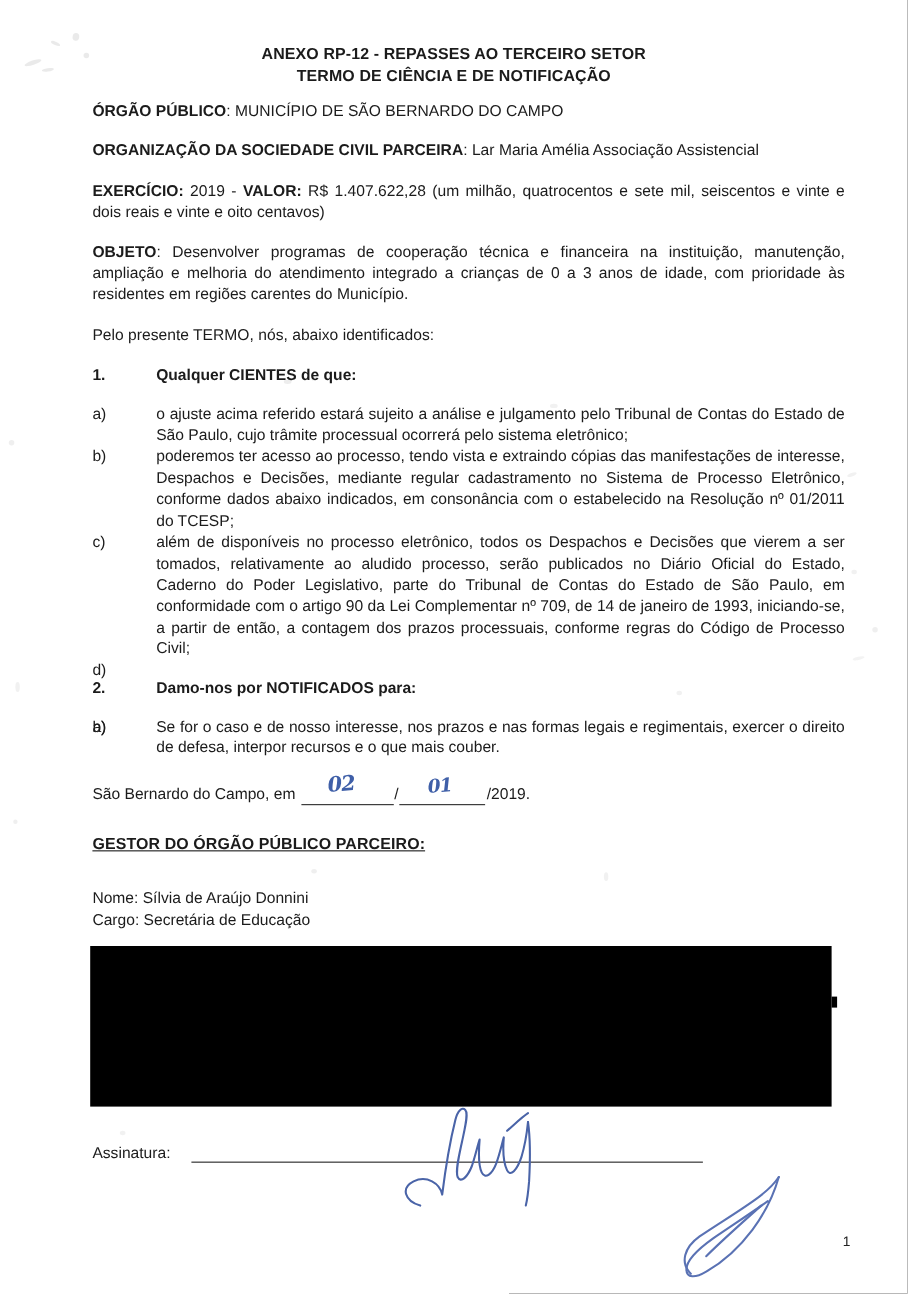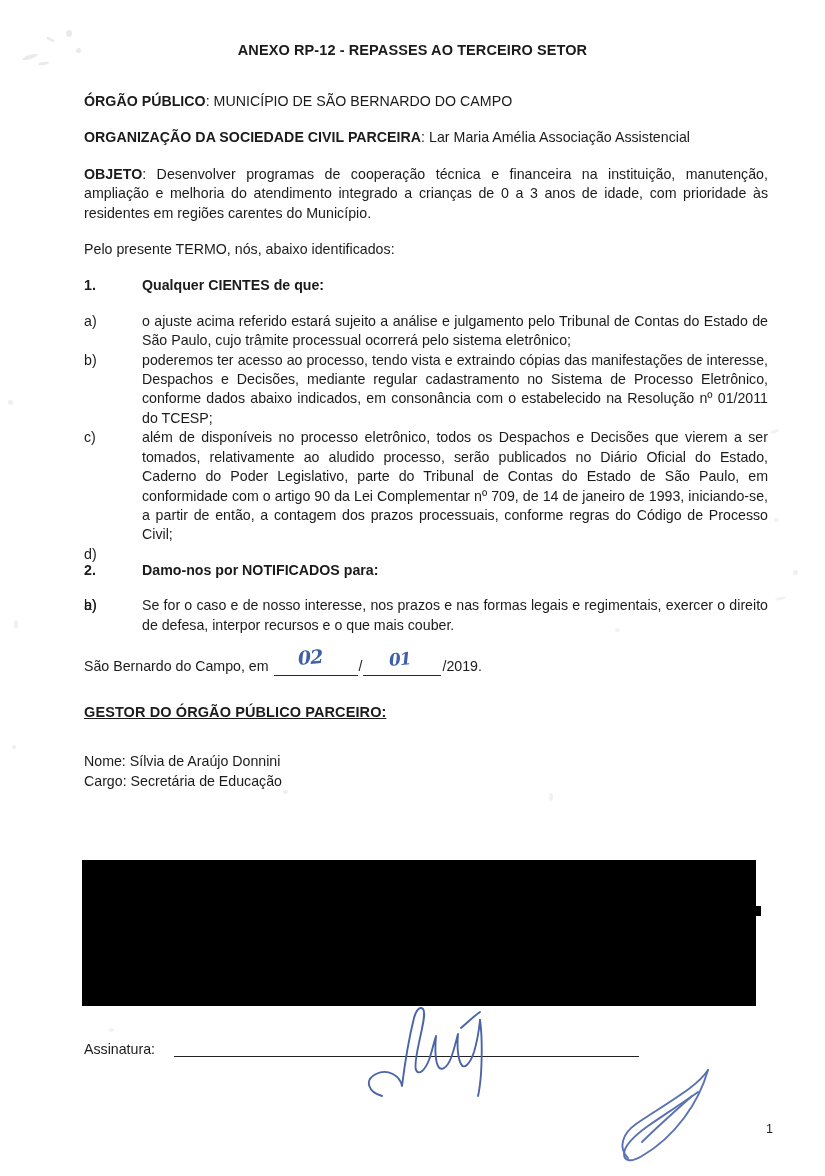--- a/index.html
+++ b/index.html
@@ -240,29 +240,31 @@
   <div class="speckle sp13"></div>
   <div class="speckle sp14"></div>
   <div class="speckle sp15"></div>
   <div class="speckle sp16"></div>
   <div class="speckle sp17"></div>
   <div class="speckle sp18"></div>
   <div class="speckle sp19"></div>
 
   <div class="title-block">
     <div>ANEXO RP-12 - REPASSES AO TERCEIRO SETOR</div>
+    <div>TERMO DE CIÊNCIA E DE NOTIFICAÇÃO</div>
   </div>
 
   <div class="body-wrap">
 
     <p class="para nojust"><b>ÓRGÃO PÚBLICO</b><span>: MUNICÍPIO DE SÃO BERNARDO DO CAMPO</span></p>
 
     <p class="para nojust"><b>ORGANIZAÇÃO DA SOCIEDADE CIVIL PARCEIRA</b><span>: Lar Maria Amélia Associação Assistencial</span></p>
 
 
+    <p class="para"><b>EXERCÍCIO:</b><span> 2019 - </span><b>VALOR:</b><span> R$ 1.407.622,28 (um milhão, quatrocentos e sete mil, seiscentos e vinte e dois reais e vinte e oito centavos)</span></p>
 
     <p class="para"><b>OBJETO</b><span>: Desenvolver programas de cooperação técnica e financeira na instituição, manutenção, ampliação e melhoria do atendimento integrado a crianças de 0 a 3 anos de idade, com prioridade às residentes em regiões carentes do Município.</span></p>
 
     <p class="para nojust">Pelo presente TERMO, nós, abaixo identificados:</p>
 
     <div class="num-head">
       <span class="mk">1.</span><span>Qualquer CIENTES de que:</span>
     </div>
 
     <div class="list-block">

